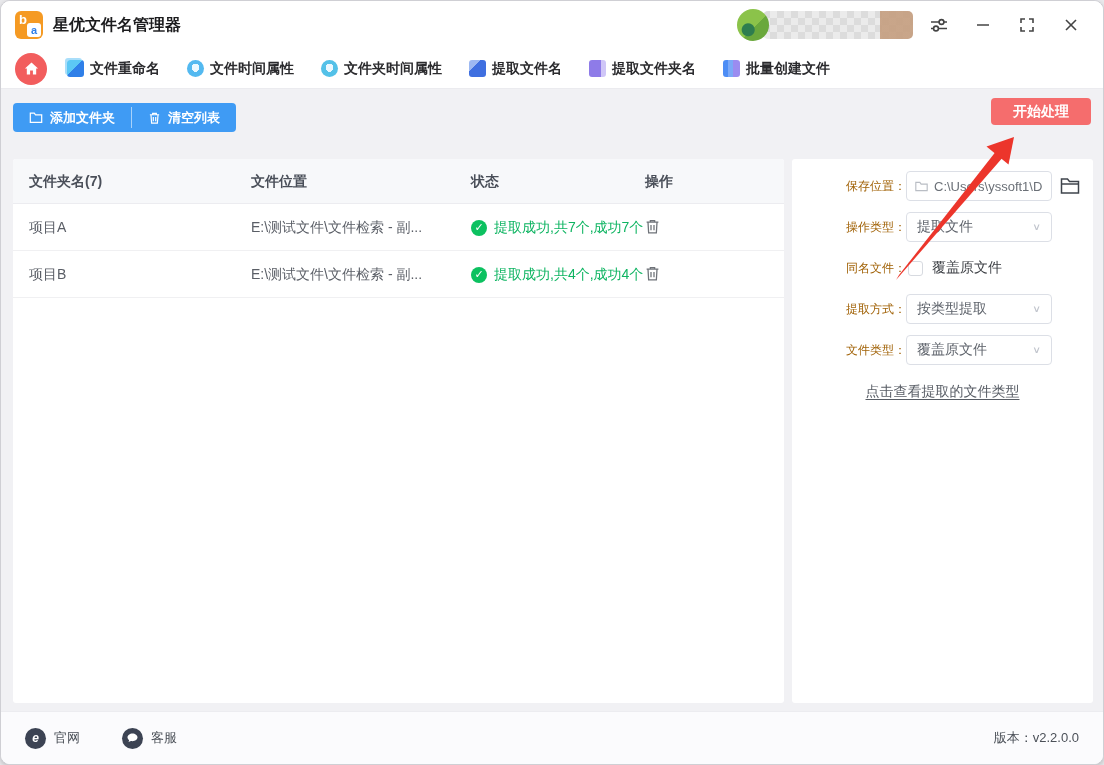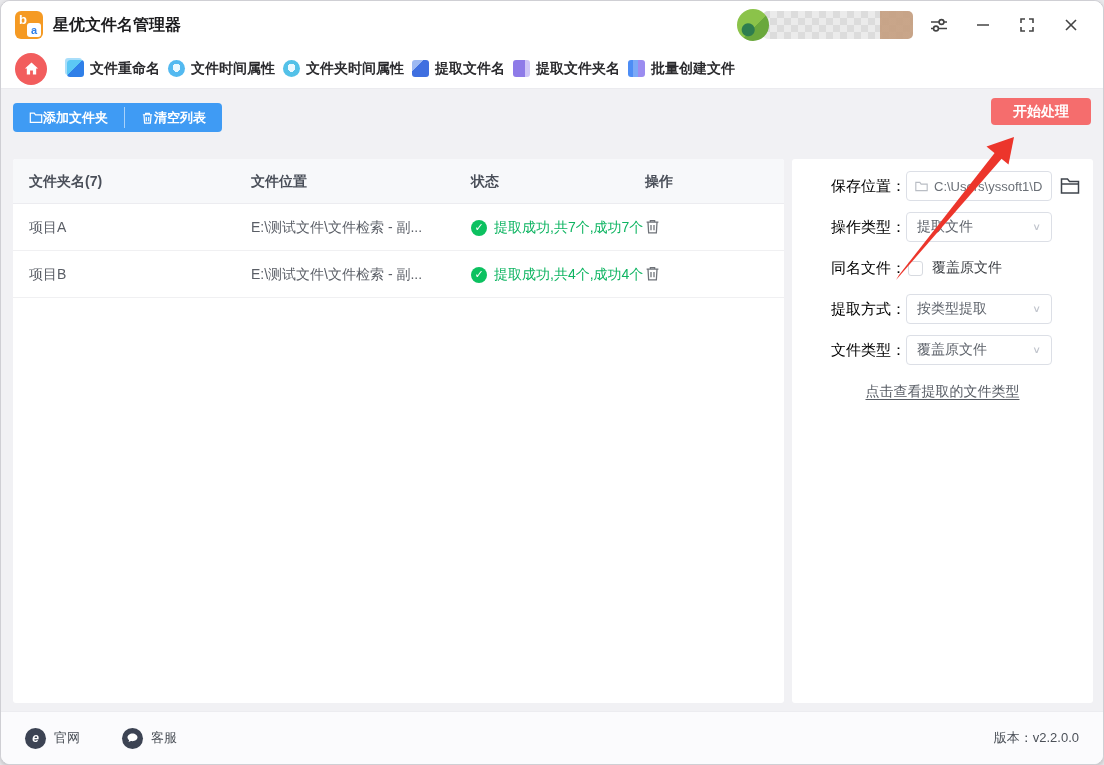--- a/index.html
+++ b/index.html
@@ -27,40 +27,40 @@
       linear-gradient(90deg, rgba(200,161,132,0) 0 78%, rgba(197,158,127,.9) 78% 100%),
       repeating-conic-gradient(#ebebeb 0% 25%, #dcdcdc 0% 50%);
     background-size:100% 100%, 14px 14px; }
   .winbtn{ width:36px; height:32px; display:flex; align-items:center; justify-content:center; color:#444; }
   .winbtn svg{ display:block; }
   
   .tabbar{ position:absolute; top:48px; left:0; right:0; height:40px; background:#fff;
     border-bottom:1px solid #ebebef; display:flex; align-items:center; padding-left:14px; }
   .homebtn{ width:32px; height:32px; border-radius:50%; background:#f25d5d; color:#fff;
     display:flex; align-items:center; justify-content:center; flex:0 0 auto; }
-  .tabs{ display:flex; align-items:center; gap:8px; margin-left:20px; height:100%; }
+  .tabs{ display:flex; align-items:center; gap:27px; margin-left:20px; height:100%; }
   .tab{ display:flex; align-items:center; gap:6px; height:100%; position:relative;
     font-size:14px; font-weight:bold; color:#2b2b2e; white-space:nowrap; cursor:default;}
   .tab.active{ color:#f0413e; }
   .tab.active::after{ content:""; position:absolute; left:-4px; right:-4px; bottom:0; height:3px;
     background:#f0605d; border-radius:2px;}
   .ticon{ width:17px; height:17px; border-radius:3px; display:inline-block; }
   .ti1{ background:linear-gradient(135deg,#5cc8f5 0 45%,#2f7fe8 45% 100%); box-shadow:-2px -2px 0 0 #a9defa;}
   .ti2{ background:linear-gradient(180deg,#4da3f5 0 40%,#eaf3fd 40% 55%,#f5c542 55% 70%,#4da3f5 70% 100%);}
   .ti3{ border-radius:50%; background:radial-gradient(circle at 50% 45%, #eaf8ff 0 4px, #53b9f0 4px 100%);}
   .ti4{ border-radius:50%; background:radial-gradient(circle at 50% 45%, #eaf8ff 0 4px, #53c1e8 4px 100%);}
   .ti5{ background:linear-gradient(135deg,#9db9f2 0 35%,#3f6fe0 35% 100%);}
   .ti6{ background:linear-gradient(90deg,#8e7be8 0 70%,#cfc6f7 70% 100%);}
   .ti7{ background:linear-gradient(90deg,#4d8df5 0 30%,#7ba9f7 30% 60%,#9b8cf0 60% 100%);}
   .ti8{ background:linear-gradient(135deg,#b9c4d8 0 40%,#7c8fb5 40% 100%);}
   
   .content{ position:absolute; top:88px; left:0; right:0; bottom:53px; background:#f1f1f4; }
   .btngroup{ position:absolute; left:12px; top:14px; height:29px; display:flex;
     background:#3f9bf4; border-radius:4px; overflow:hidden; }
-  .bluebtn{ display:flex; align-items:center; padding:0 16px; color:#fff; font-size:13px;
+  .bluebtn{ display:flex; align-items:center; gap:7px; padding:0 16px; color:#fff; font-size:13px;
     font-weight:bold; border:none; background:transparent; cursor:pointer;}
   .btn-divider{ width:1px; background:rgba(255,255,255,.55); margin:4px 0; }
   .startbtn{ position:absolute; right:12px; top:9px; width:100px; height:27px; background:#f56d6d;
     color:#fff; font-size:14px; font-weight:bold; border:none; border-radius:4px; cursor:pointer;
     font-family:inherit;}
   
   .tablepanel{ position:absolute; left:12px; top:70px; width:771px; height:544px; background:#fff;
     border-radius:3px; overflow:hidden;}
   .thead{ position:relative; height:45px; background:#f7f8fa; border-bottom:1px solid #ececf0; }
   .th{ position:absolute; top:0; line-height:45px; font-size:14px; font-weight:bold; color:#4a4f59;}
@@ -72,21 +72,21 @@
   .c-act{ left:632px; width:74px; text-align:left;}
   .statuswrap{ display:flex; align-items:center; gap:7px; height:47px;}
   .okcircle{ width:16px; height:16px; border-radius:50%; background:#0cc160; color:#fff; font-size:11px;
     display:flex; align-items:center; justify-content:center; font-weight:bold;}
   .statustext{ color:#0db461; font-size:14px;}
   .trashbtn{ background:none; border:none; cursor:pointer; padding:0; height:47px; }
   
   .settings{ position:absolute; left:791px; top:70px; width:301px; height:544px; background:#fff;
     border-radius:3px; padding-top:12px; display:flex; flex-direction:column; gap:11px;}
   .srow{ display:flex; align-items:center; min-height:30px; }
-  .slabel{ width:114px; text-align:right; font-size:15px; color:#000000; flex:0 0 auto;}
+  .slabel{ width:114px; text-align:right; font-size:12px; color:#a16207; flex:0 0 auto;}
   .field{ width:146px; height:30px; border:1px solid #dcdfe6; border-radius:4px; background:#fff;
     display:flex; align-items:center; padding:0 8px; font-size:13px; color:#6b7077; gap:6px; overflow:hidden;}
   .field .pathtext{ white-space:nowrap; }
   .select{ width:146px; height:30px; border:1px solid #dcdfe6; border-radius:4px; background:#fff;
     display:flex; align-items:center; padding:0 10px; font-size:14px; color:#5e636b; }
   .chev{ margin-left:auto; color:#c0c4cc; font-size:12px; transform:scaleY(.8);}
   .browse{ background:none; border:none; padding:0 0 0 8px; cursor:pointer; display:flex; align-items:center;}
   .checkbox{ width:15px; height:15px; border:1px solid #d7dae0; border-radius:3px; background:#fff; margin-left:2px;}
   .cblabel{ margin-left:9px; font-size:14px; color:#3c3f44; }
   .linkrow{ text-align:center; margin-top:6px; }

